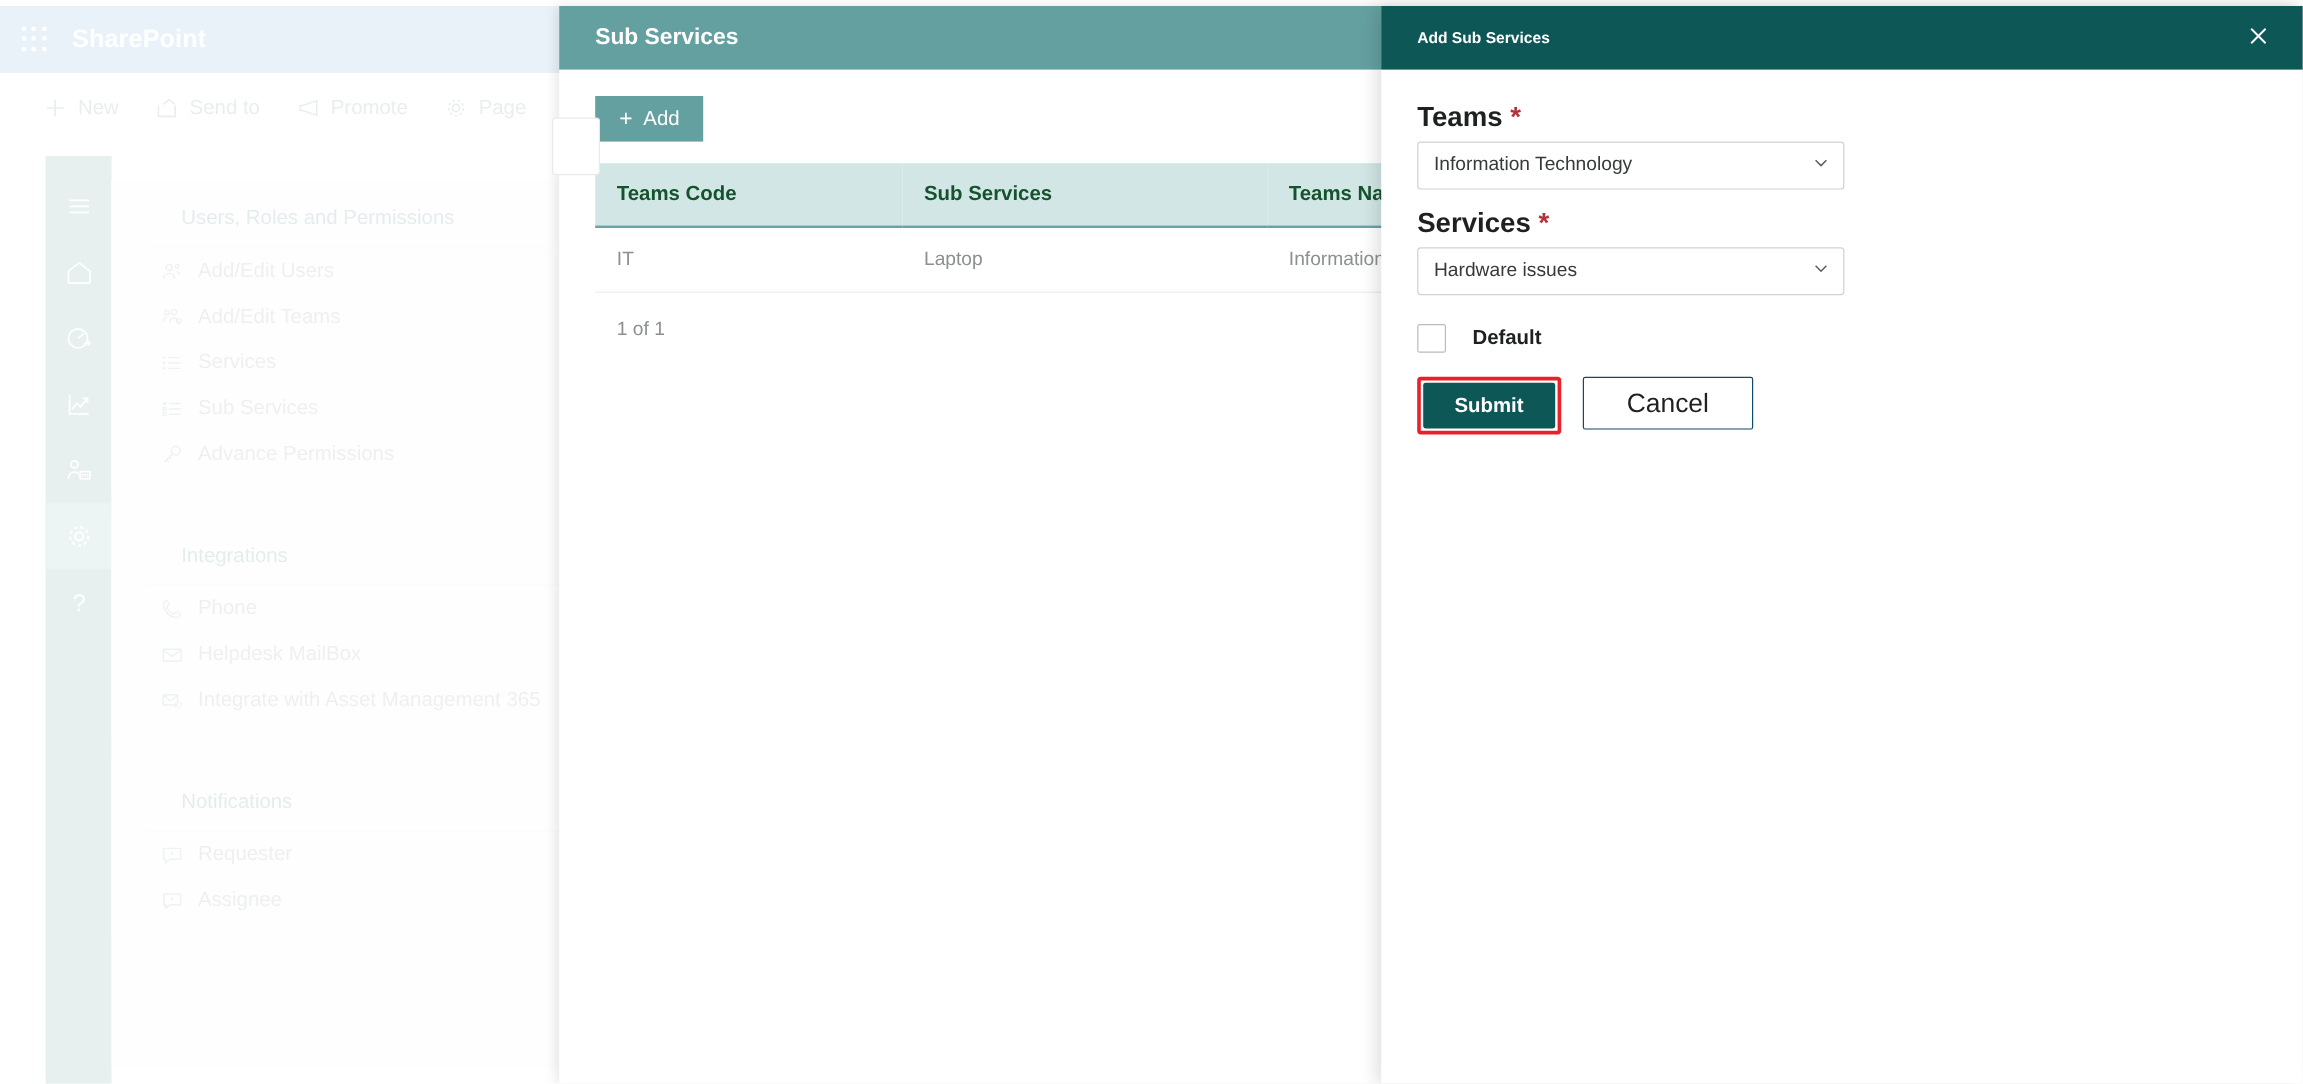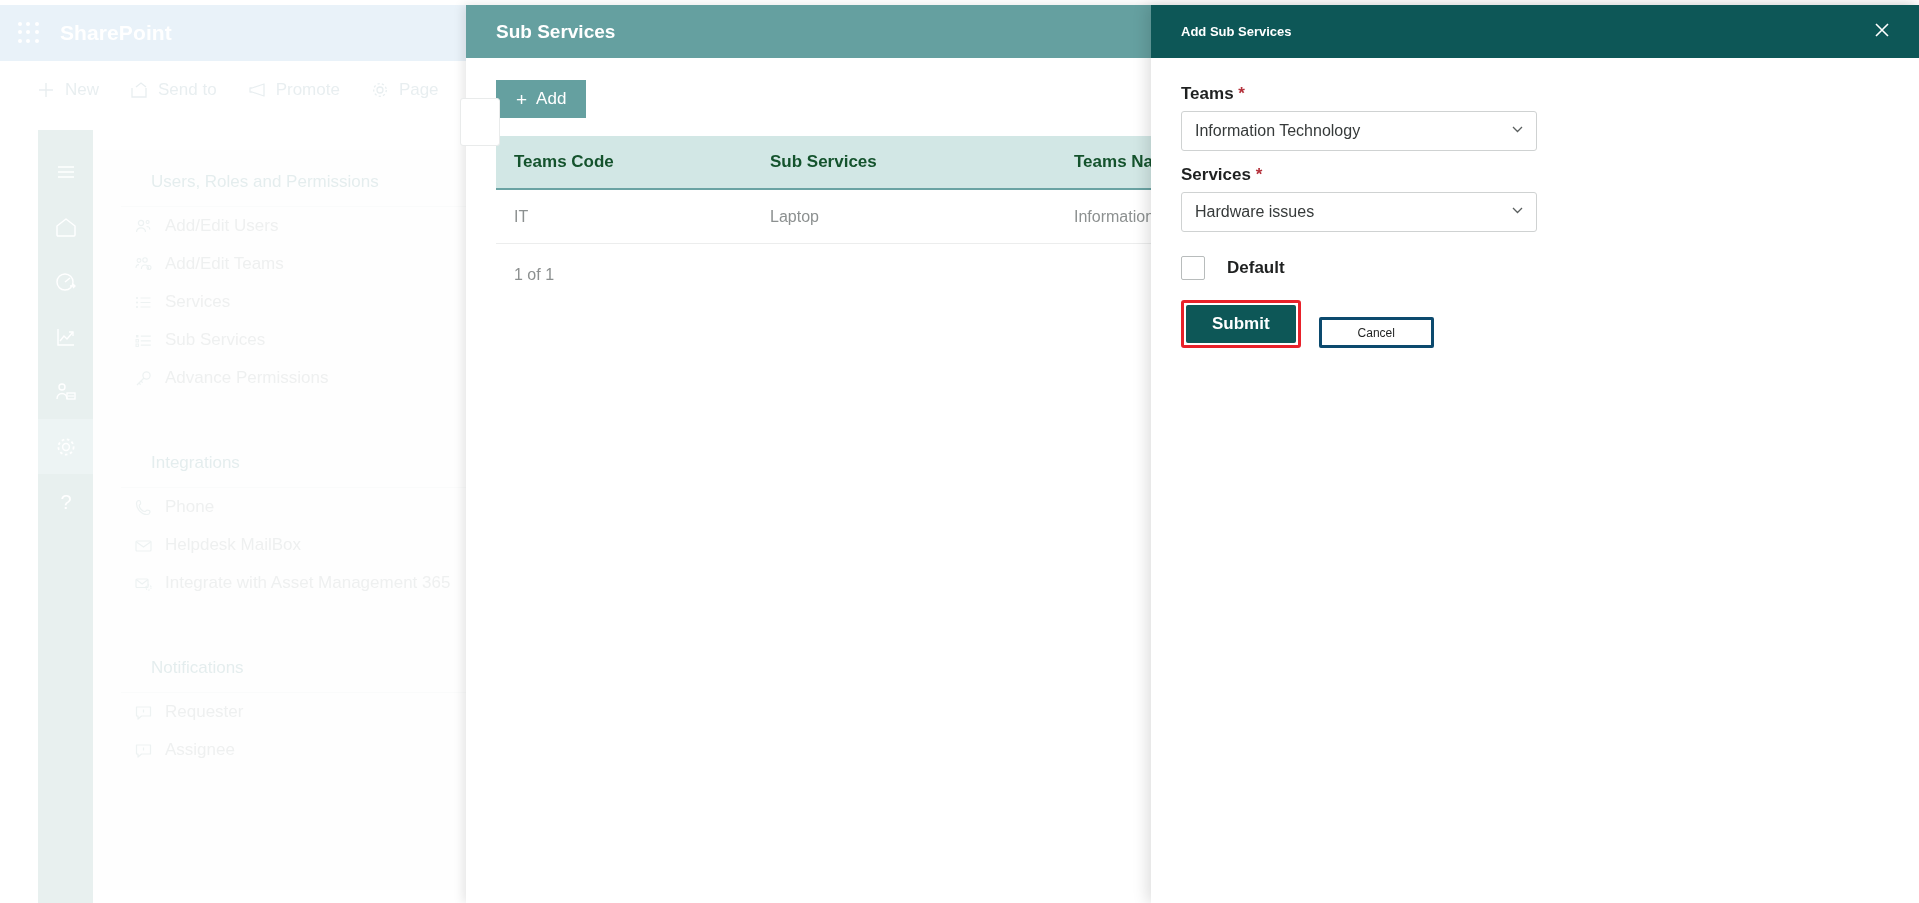--- a/index.html
+++ b/index.html
@@ -133,21 +133,21 @@
   }
   .panel-title { color:#ffffff; font-size:13px; font-weight:bold; }
   .panel-close {
     background:none; border:none; color:#ffffff; cursor:pointer;
     width:30px; height:30px; display:flex; align-items:center; justify-content:center;
   }
   .panel-body { padding: 26px 30px 0 30px; }
 
   .field { margin-bottom:14px; }
   .field-label {
-    font-size:17px; color:#1f2121; font-weight:bold; display:block; margin-bottom:7px;
+    font-size:23px; color:#1f2121; font-weight:bold; display:block; margin-bottom:7px;
   }
   .req { color:#b4303a; font-weight:bold; }
 
   .sel-wrap { position:relative; width:356px; }
   .sel-box {
     width:356px; height:40px; border:1px solid #cfd2d2; border-radius:3px;
     background:#ffffff; display:flex; align-items:center;
     padding: 0 34px 0 13px; font-size:16px; color:#363a3a;
     font-family:"Liberation Sans", sans-serif;
   }
@@ -161,33 +161,33 @@
     font-family:"Liberation Sans", sans-serif; outline:none;
   }
 
   .check-row { display:flex; align-items:center; gap:22px; margin: 24px 0 20px 0; }
   .cbox {
     width:24px; height:24px; border:1.5px solid #b8bcbc; border-radius:2px; background:#fff;
     display:inline-block; cursor:pointer;
   }
   .check-label { font-size:17px; color:#1f2121; font-weight:bold; }
 
-  .btn-row { display:flex; align-items:flex-end; gap:18px; }
+  .btn-row { display:flex; align-items:flex-start; gap:18px; }
   .submit-hl {
     border:3px solid #e8212a; border-radius:3px; padding:2px;
     display:inline-block;
   }
   .btn-submit {
     background:#0d5757; color:#ffffff; border:none; border-radius:2px;
     height:38px; padding: 0 26px; font-size:17px; font-weight:bold;
     font-family:"Liberation Sans", sans-serif; cursor:pointer;
   }
   .btn-cancel {
-    background:#ffffff; color:#1f2121; border:3px solid #0c4a6e; border-radius:2px;
-    height:31px; padding: 0 36px; font-size:12px;
+    background:#ffffff; color:#1f2121; border:1px solid #0c4a6e; border-radius:2px;
+    height:44px; padding: 0 36px; font-size:22px;
     font-family:"Liberation Sans", sans-serif; cursor:pointer;
   }
 </style>
 </head>
 <body>
 
 <div id="root">
 
   <div class="bg-app">
 

